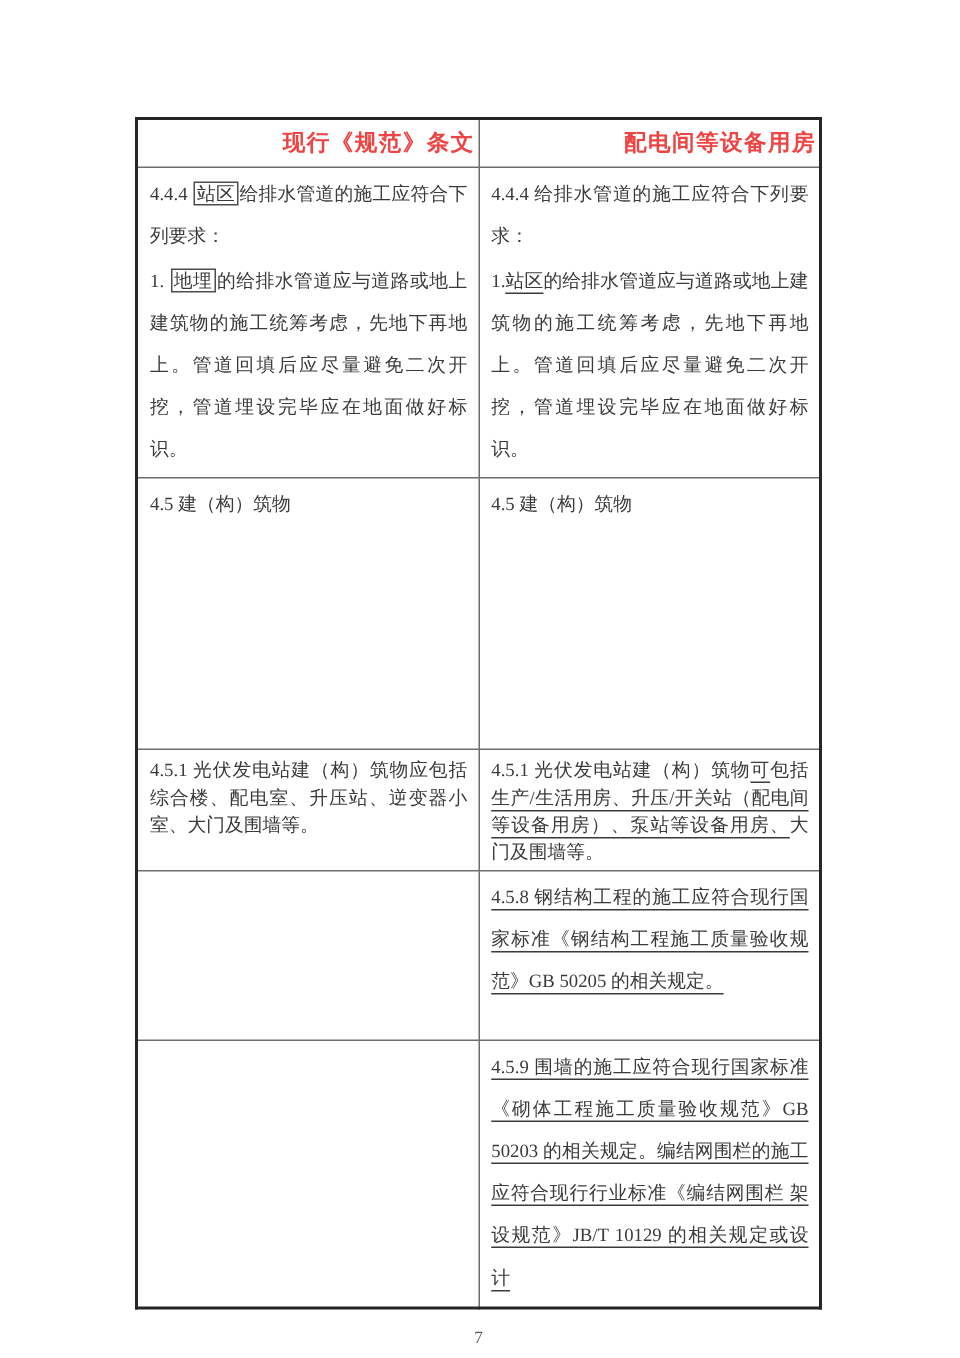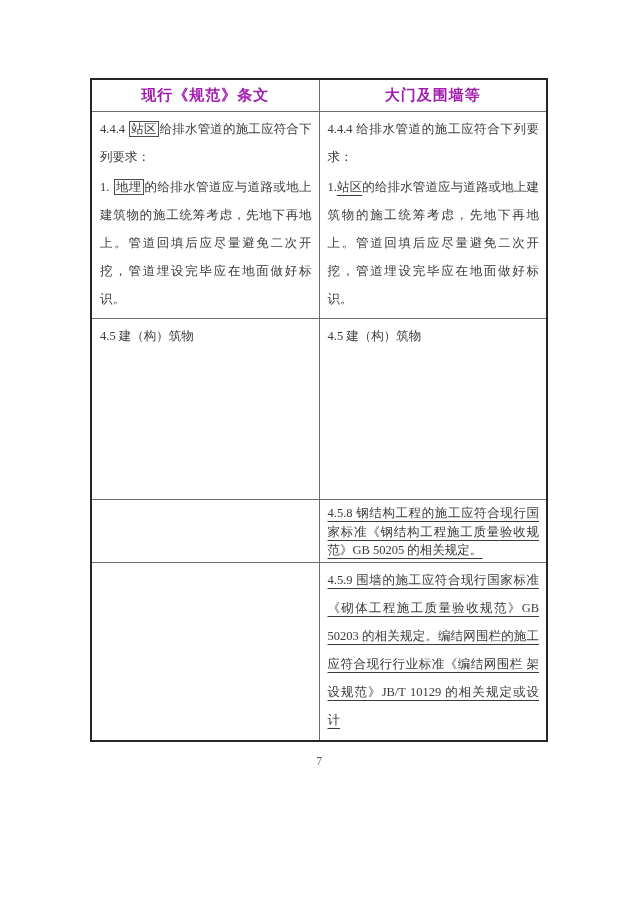--- a/index.html
+++ b/index.html
@@ -34,25 +34,25 @@
   }
   table.cmp th, table.cmp td {
     border: 1px solid #6e6e6e;
     vertical-align: top;
     padding: 3px 7px 3px 8px;
     box-sizing: border-box;
   }
   table.cmp th {
     height: 32px;
     vertical-align: middle;
-    text-align: center;
+    text-align: right;
     font-size: 15px;
     font-weight: bold;
     letter-spacing: 1px;
-    color: #a21caf;
+    color: #ef4444;
     padding: 4px 2px;
   }
   table.cmp col { width: 50%; }
   table.cmp td {
     font-size: 12.5px;
     line-height: 2.25;
     text-align: justify;
   }
   table.cmp td p {
     margin: 0 0 2px 0;
@@ -91,21 +91,21 @@
 <div class="sheet">
   <div class="doc-wrap">
     <table class="cmp">
       <colgroup>
         <col>
         <col>
       </colgroup>
       <thead>
         <tr>
           <th>现行《规范》条文</th>
-          <th>大门及围墙等</th>
+          <th>配电间等设备用房</th>
         </tr>
       </thead>
       <tbody id="table-body">
           <tr>
             <td>
               <p><span>4.4.4 </span><span class="box">站区</span><span>给排水管道的施工应符合下列要求：</span></p>
               <p><span>1. </span><span class="box">地埋</span><span>的给排水管道应与道路或地上建筑物的施工统筹考虑，先地下再地上。管道回填后应尽量避免二次开挖，管道埋设完毕应在地面做好标识。</span></p>
             </td>
             <td>
               <p><span>4.4.4 给排水管道的施工应符合下列要求：</span></p>
@@ -114,20 +114,28 @@
           </tr>
           <tr>
             <td>
               <p><span>4.5 建（构）筑物</span></p>
             </td>
             <td>
               <p><span>4.5 建（构）筑物</span></p>
             </td>
           </tr>
           <tr>
+            <td>
+              <p><span>4.5.1 光伏发电站建（构）筑物应包括综合楼、配电室、升压站、逆变器小室、大门及围墙等。</span></p>
+            </td>
+            <td>
+              <p><span>4.5.1 光伏发电站建（构）筑物</span><span class="u">可</span><span>包括</span><span class="u">生产/生活用房、升压/开关站（配电间等设备用房）、泵站等设备用房、</span><span>大门及围墙等。</span></p>
+            </td>
+          </tr>
+          <tr>
             <td></td>
             <td>
               <p><span class="u">4.5.8 钢结构工程的施工应符合现行国家标准《钢结构工程施工质量验收规范》GB 50205 的相关规定。</span></p>
             </td>
           </tr>
           <tr>
             <td></td>
             <td>
               <p><span class="u">4.5.9 围墙的施工应符合现行国家标准《砌体工程施工质量验收规范》GB 50203 的相关规定。编结网围栏的施工应符合现行行业标准《编结网围栏 架设规范》JB/T 10129 的相关规定或设计</span></p>
             </td>

